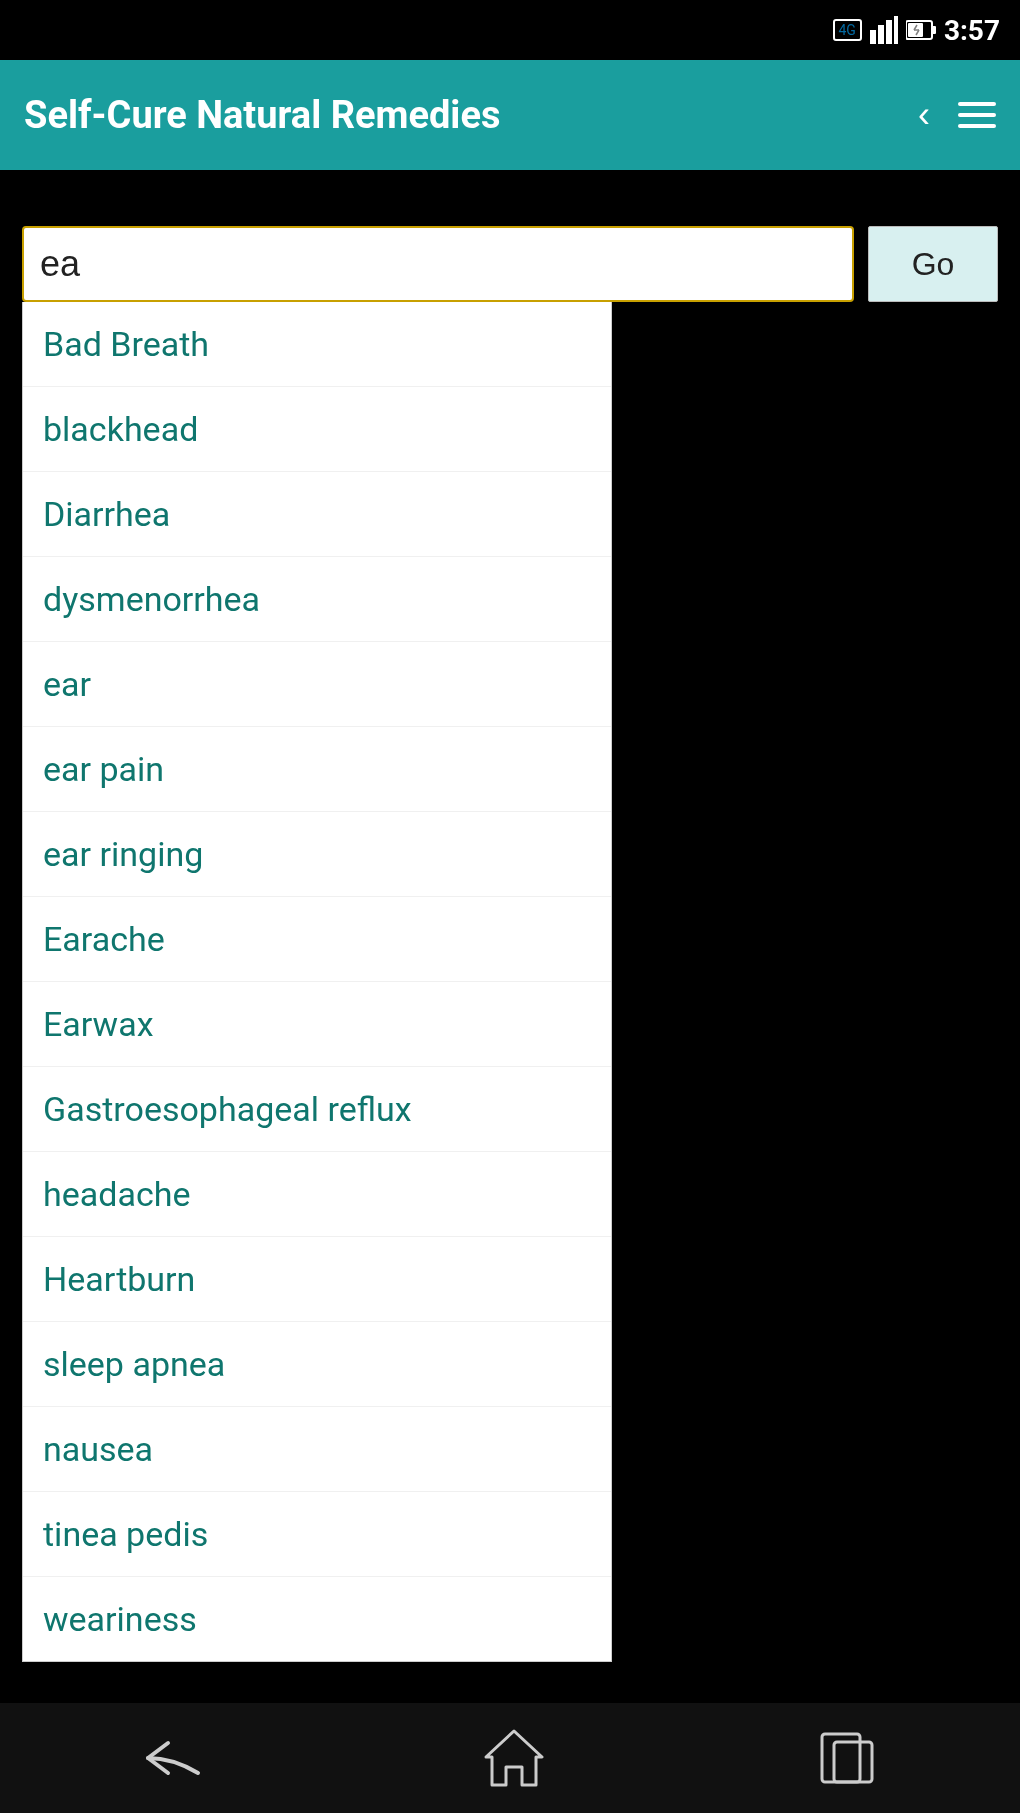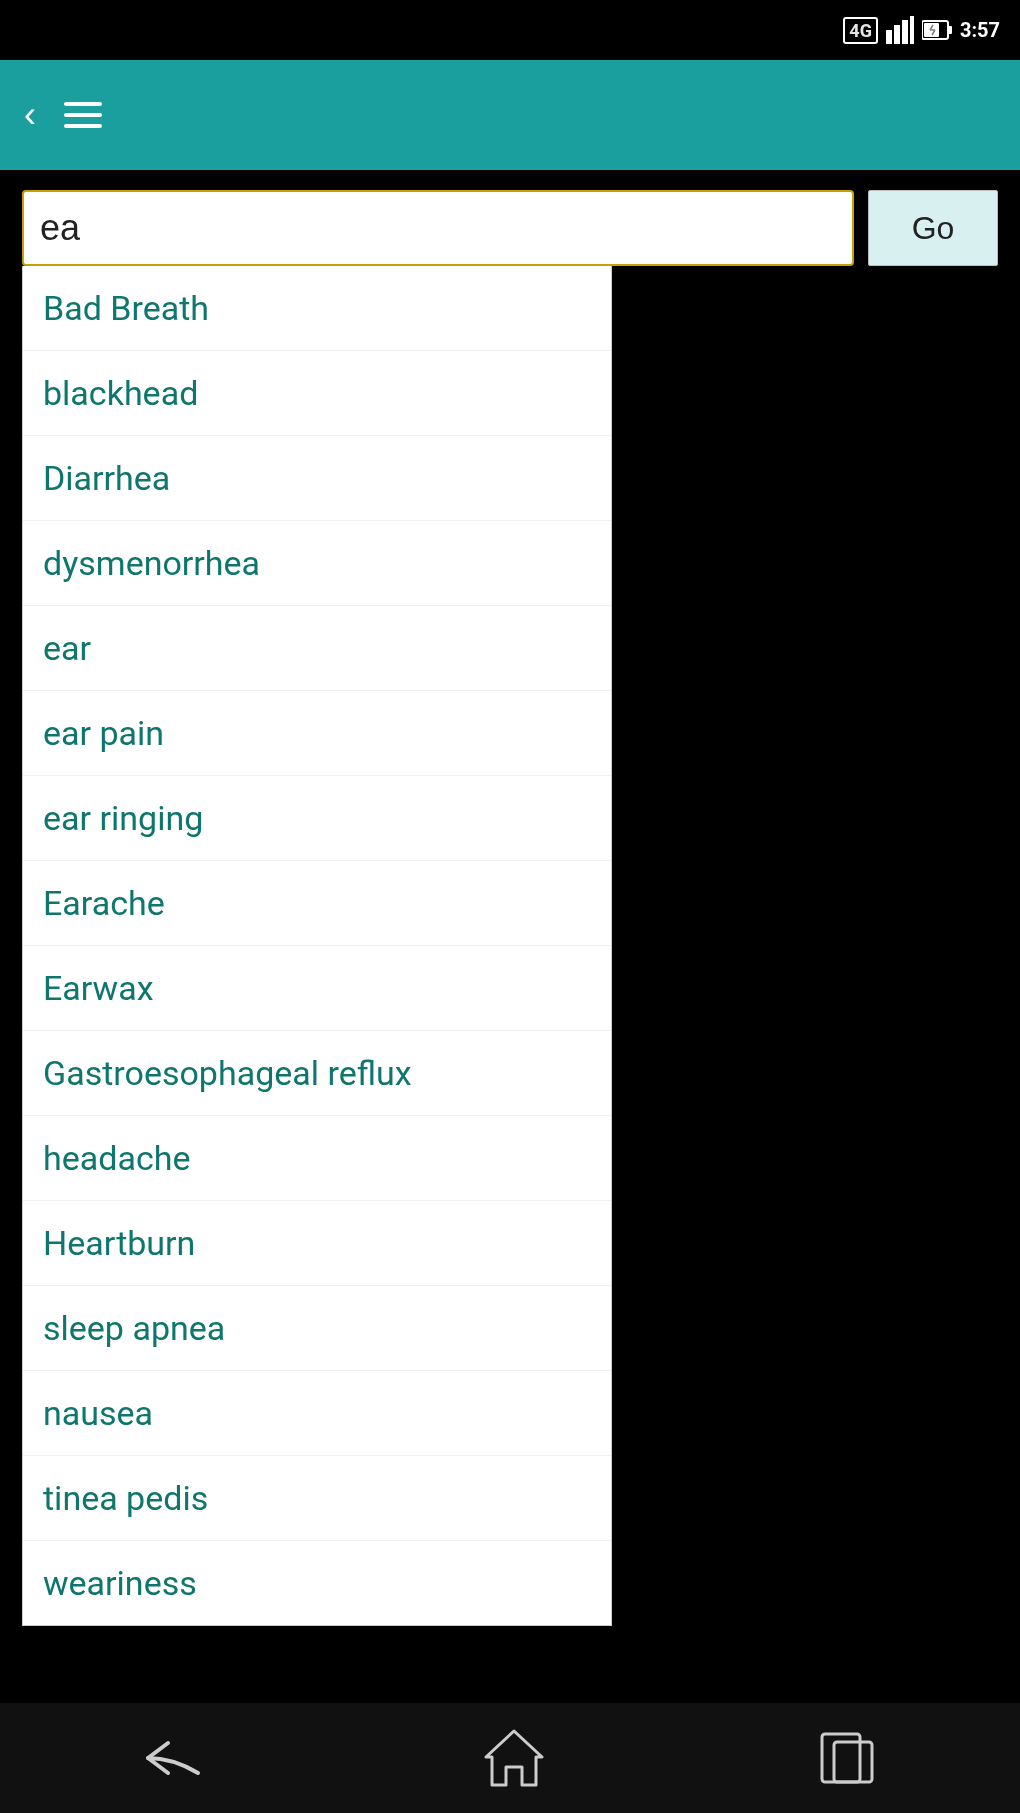--- a/index.html
+++ b/index.html
@@ -26,28 +26,28 @@
     }
 
     .status-bar-icons {
       display: flex;
       align-items: center;
       gap: 8px;
     }
 
     .status-text {
       color: #fff;
-      font-size: 20px;
+      font-size: 28px;
       font-weight: bold;
     }
 
     .fourgicon {
-      color: #e5e5e5;
-      font-size: 18px;
-      font-weight: bold;
+      color: #0369a1;
+      font-size: 14px;
+      font-weight: normal;
       border: 2px solid #fff;
       padding: 1px 4px;
       border-radius: 3px;
     }
 
     
     .app-header {
       width: 100%;
       height: 110px;
       background: #1a9e9e;
@@ -91,20 +91,21 @@
       height: 4px;
       background: #fff;
       border-radius: 2px;
     }
 
     
     .main-content {
       width: 100%;
       padding: 20px 22px;
       background: #000;
+      margin-top: 36px;
     }
 
     
     .search-row {
       display: flex;
       align-items: center;
       gap: 14px;
       margin-bottom: 0;
     }
 
@@ -202,20 +203,21 @@
       <rect x="2" y="4" width="15" height="14" rx="1" fill="white"></rect>
       <line x1="11" y1="6" x2="8" y2="11" stroke="gray" stroke-width="1.5"></line>
       <line x1="8" y1="11" x2="13" y2="11" stroke="gray" stroke-width="1.5"></line>
       <line x1="13" y1="11" x2="10" y2="16" stroke="gray" stroke-width="1.5"></line>
     </svg>
     <span class="status-text">3:57</span>
   </div>
 </div>
 
 <div class="app-header">
+  <span class="app-title">Self-Cure Natural Remedies</span>
   <div class="header-icons">
     <button class="header-icon-btn">‹</button>
     <div class="hamburger-icon">
       <span></span>
       <span></span>
       <span></span>
     </div>
   </div>
 </div>
 

